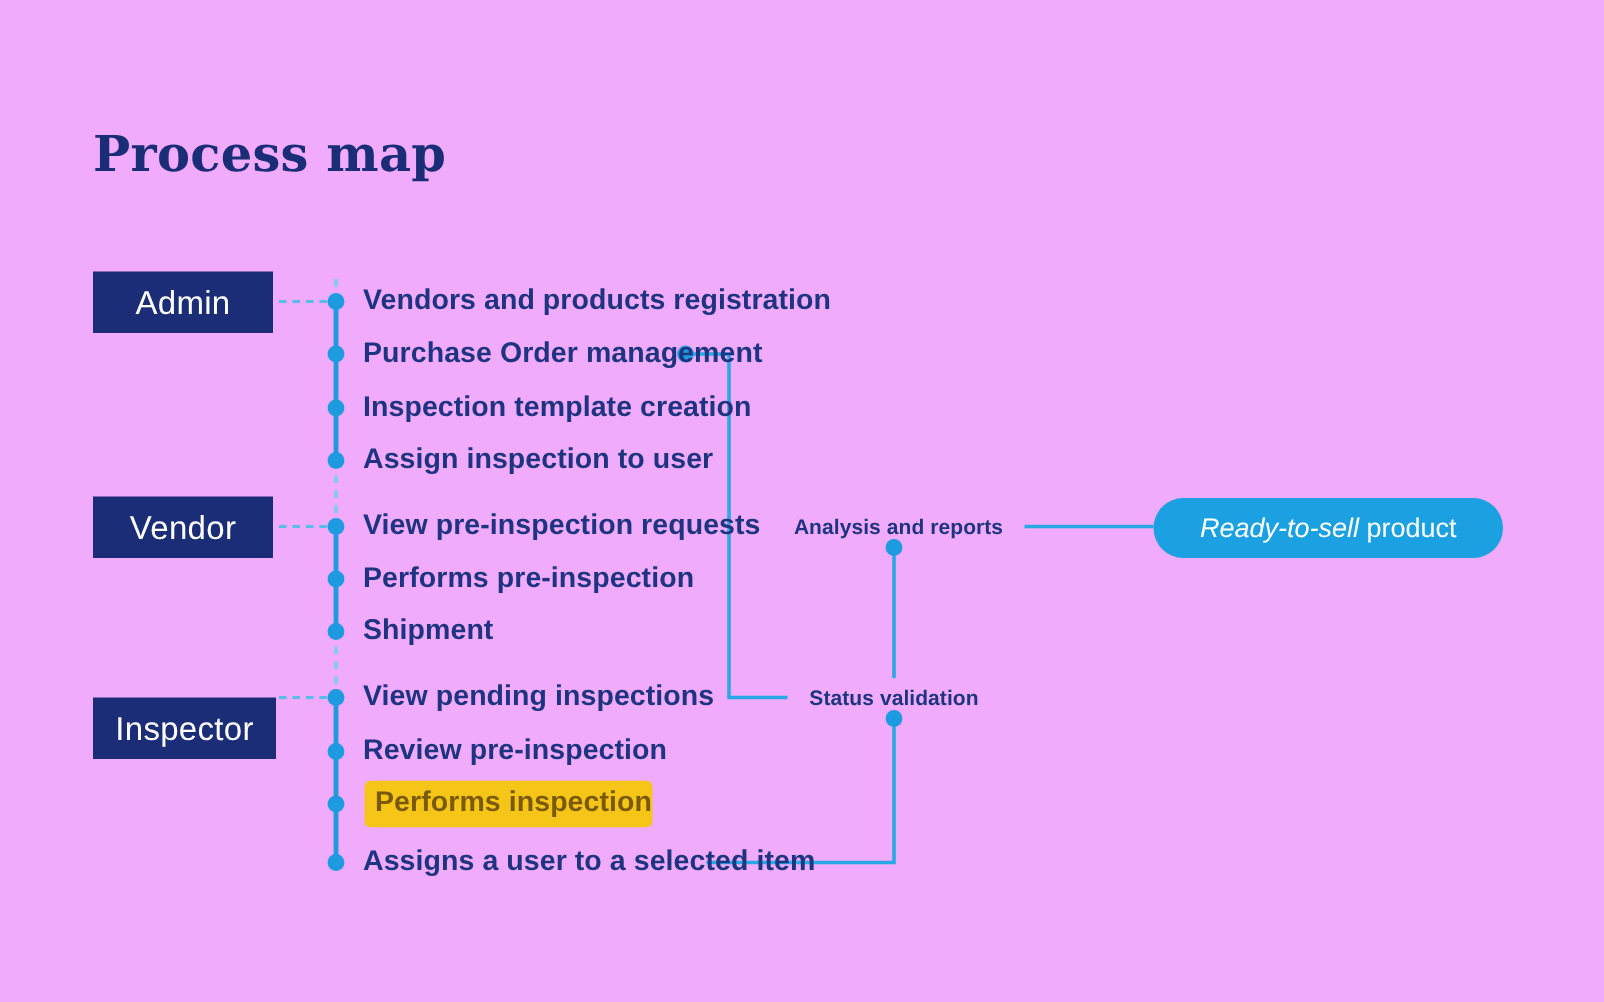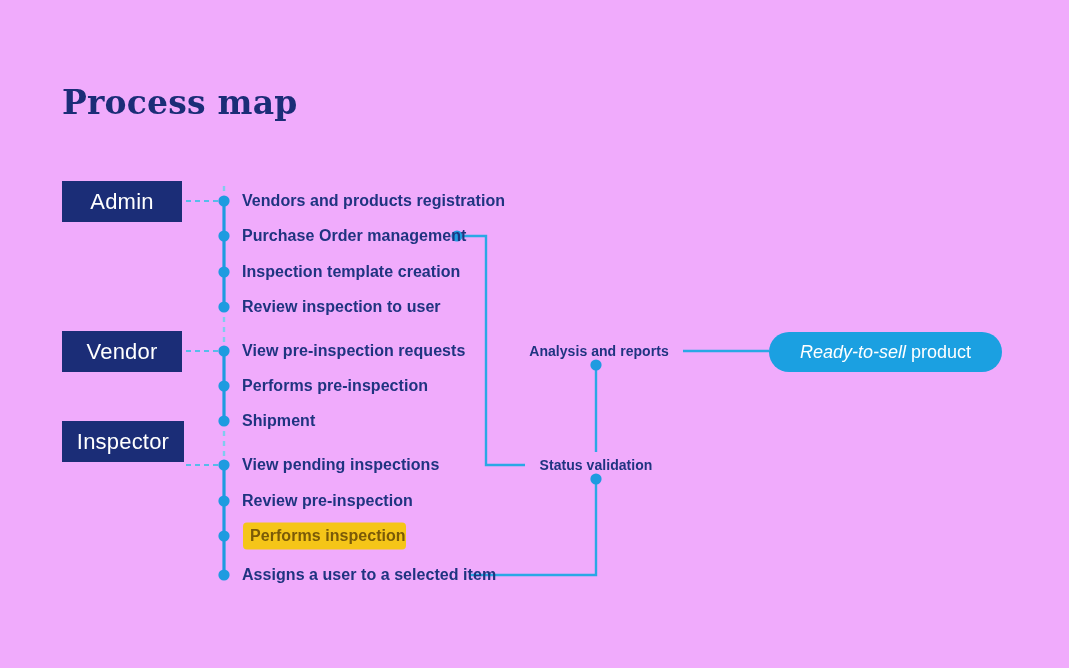--- a/index.html
+++ b/index.html
@@ -59,21 +59,21 @@
     box-sizing: border-box;
   }
   .role-box.wide {
     width: 122px;
   }
 
   
   .step {
     position: absolute;
     left: 242px;
-    font-size: 16px;
+    font-size: 19px;
     font-weight: bold;
     color: #1F3480;
     white-space: nowrap;
     transform: translateY(-50%);
     letter-spacing: 0.05px;
   }
   .step.highlight {
     background: #F5C518;
     color: #7A5A08;
     border-radius: 4px;
@@ -158,28 +158,28 @@
 
     <line x1="683" y1="351" x2="769" y2="351" stroke="#29A8E5" stroke-width="2.4"></line>
   </svg>
 
   <div class="role-box" style="top:181px;">
     <span>Admin</span>
   </div>
   <div class="role-box" style="top:331px;">
     <span>Vendor</span>
   </div>
-  <div class="role-box wide" style="top:421px;text-align:center;">
+  <div class="role-box wide" style="top:465px;text-align:center;">
     <span>Inspector</span>
   </div>
 
   <div class="step" style="top:201px;">Vendors and products registration</div>
   <div class="step" style="top:236px;">Purchase Order management</div>
   <div class="step" style="top:272px;">Inspection template creation</div>
-  <div class="step" style="top:307px;">Review inspection to  user</div>
+  <div class="step" style="top:307px;">Assign inspection to  user</div>
 
   <div class="step" style="top:351px;">View pre-inspection requests</div>
   <div class="step" style="top:386px;">Performs pre-inspection</div>
   <div class="step" style="top:421px;">Shipment</div>
 
   <div class="step" style="top:465px;">View pending inspections</div>
   <div class="step" style="top:501px;">Review pre-inspection</div>
   <div class="step highlight" style="top:536px;">Performs inspection</div>
   <div class="step" style="top:575px;">Assigns a user to a selected item</div>
 

